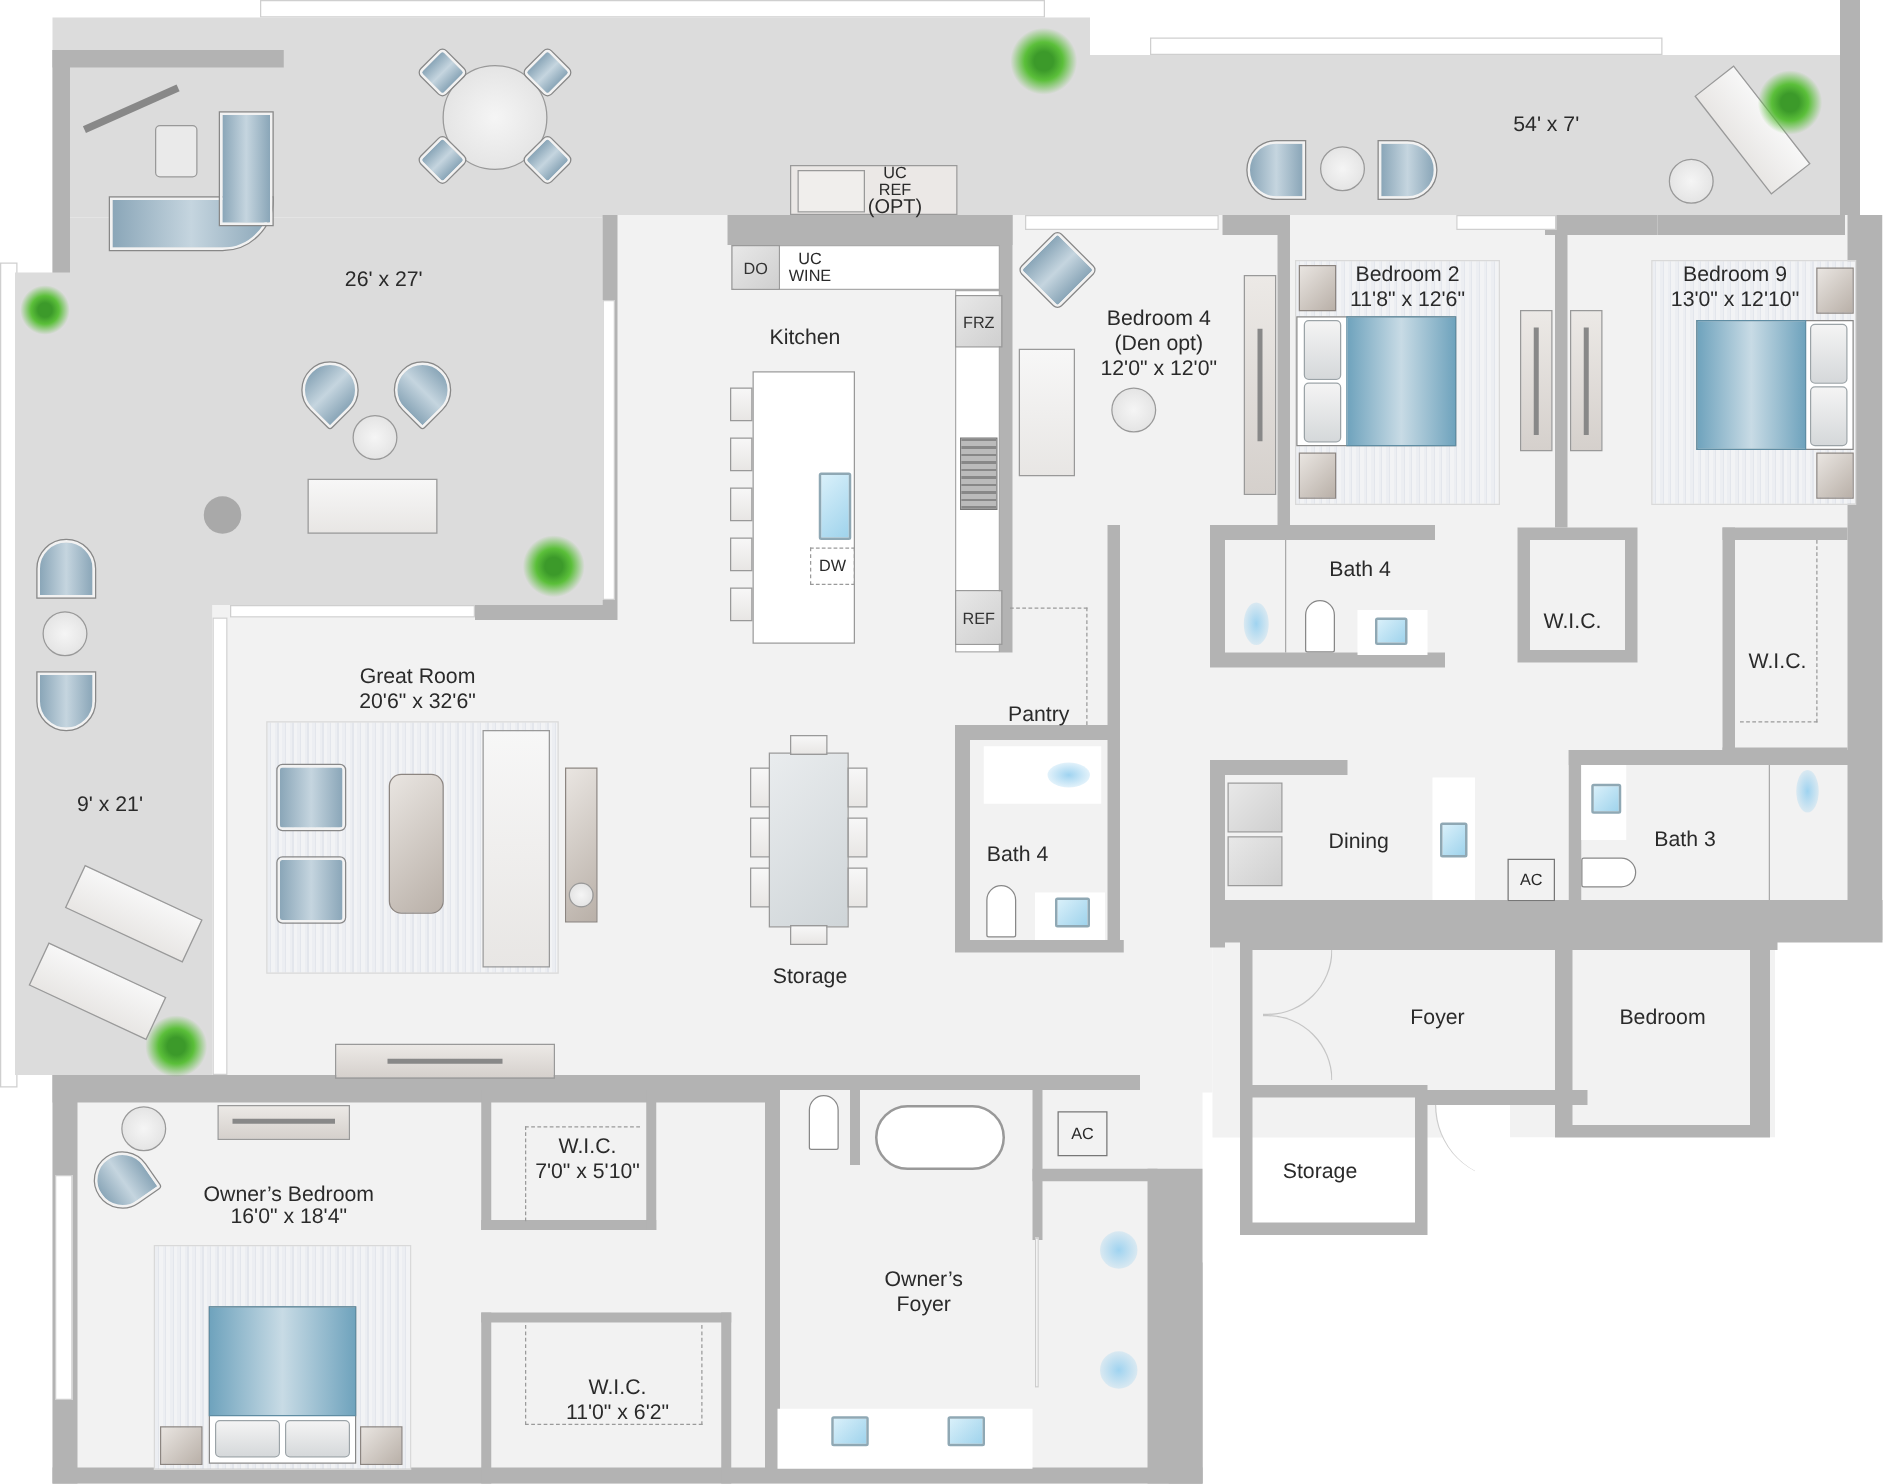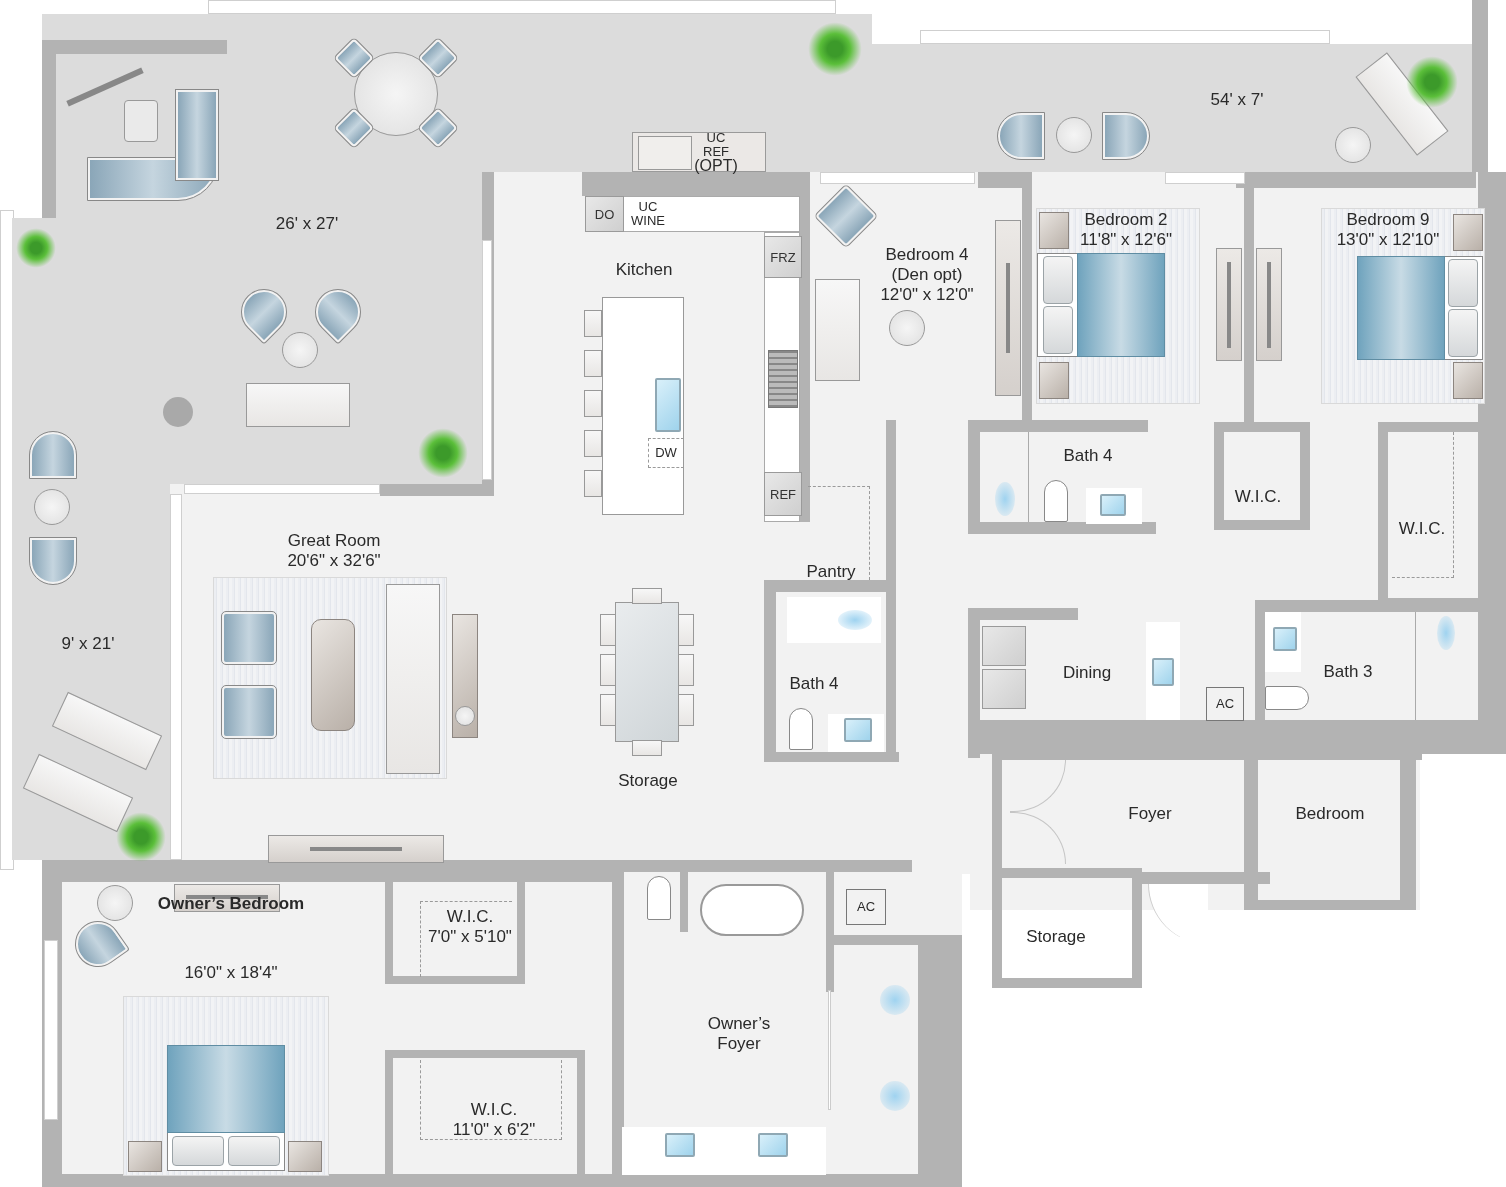--- a/index.html
+++ b/index.html
@@ -259,21 +259,21 @@
   <div class="door-arc" style="left:1010px;top:760px;width:56px;height:52px;border-top:none;border-left:none;border-bottom-right-radius:56px;"></div>
   <div class="door-arc" style="left:1010px;top:812px;width:56px;height:52px;border-bottom:none;border-left:none;border-top-right-radius:56px;"></div>
   <div class="label" style="left:1150px;top:804px;">Foyer</div>
   <div class="label" style="left:1330px;top:804px;">Bedroom</div>
   <div class="label" style="left:1056px;top:927px;">Storage</div>
 
   <div class="round-table" style="left:97px;top:885px;width:36px;height:36px;"></div>
   <div class="chair-blue" style="left:76px;top:922px;width:44px;height:44px;border-radius:22px 22px 2px 22px;transform:rotate(-35deg);"></div>
   <div class="console" style="left:174px;top:884px;width:106px;height:28px;"></div>
   <div class="tv" style="left:186px;top:895px;width:82px;"></div>
-  <div class="label" style="left:231px;top:894px;font-weight:bold;">Owner’s Bedroom</div>
+  <div class="label" style="left:231px;top:946px;">Owner’s Bedroom</div>
   <div class="label" style="left:231px;top:963px;">16'0" x 18'4"</div>
   <div class="rug" style="left:123px;top:996px;width:206px;height:180px;"></div>
   <div class="white" style="left:167px;top:1045px;width:118px;height:126px;border:1px solid #888;"></div>
   <div class="bed" style="left:167px;top:1045px;width:118px;height:88px;background:linear-gradient(90deg,#6fa3bd,#c8dbe5 50%,#6fa3bd);"></div>
   <div class="pillow" style="left:172px;top:1136px;width:52px;height:30px;"></div>
   <div class="pillow" style="left:228px;top:1136px;width:52px;height:30px;"></div>
   <div class="nightstand" style="left:128px;top:1141px;width:34px;height:31px;"></div>
   <div class="nightstand" style="left:288px;top:1141px;width:34px;height:31px;"></div>
 
   <div class="dash" style="left:420px;top:901px;width:92px;height:76px;border-right:none;border-bottom:none;"></div>

